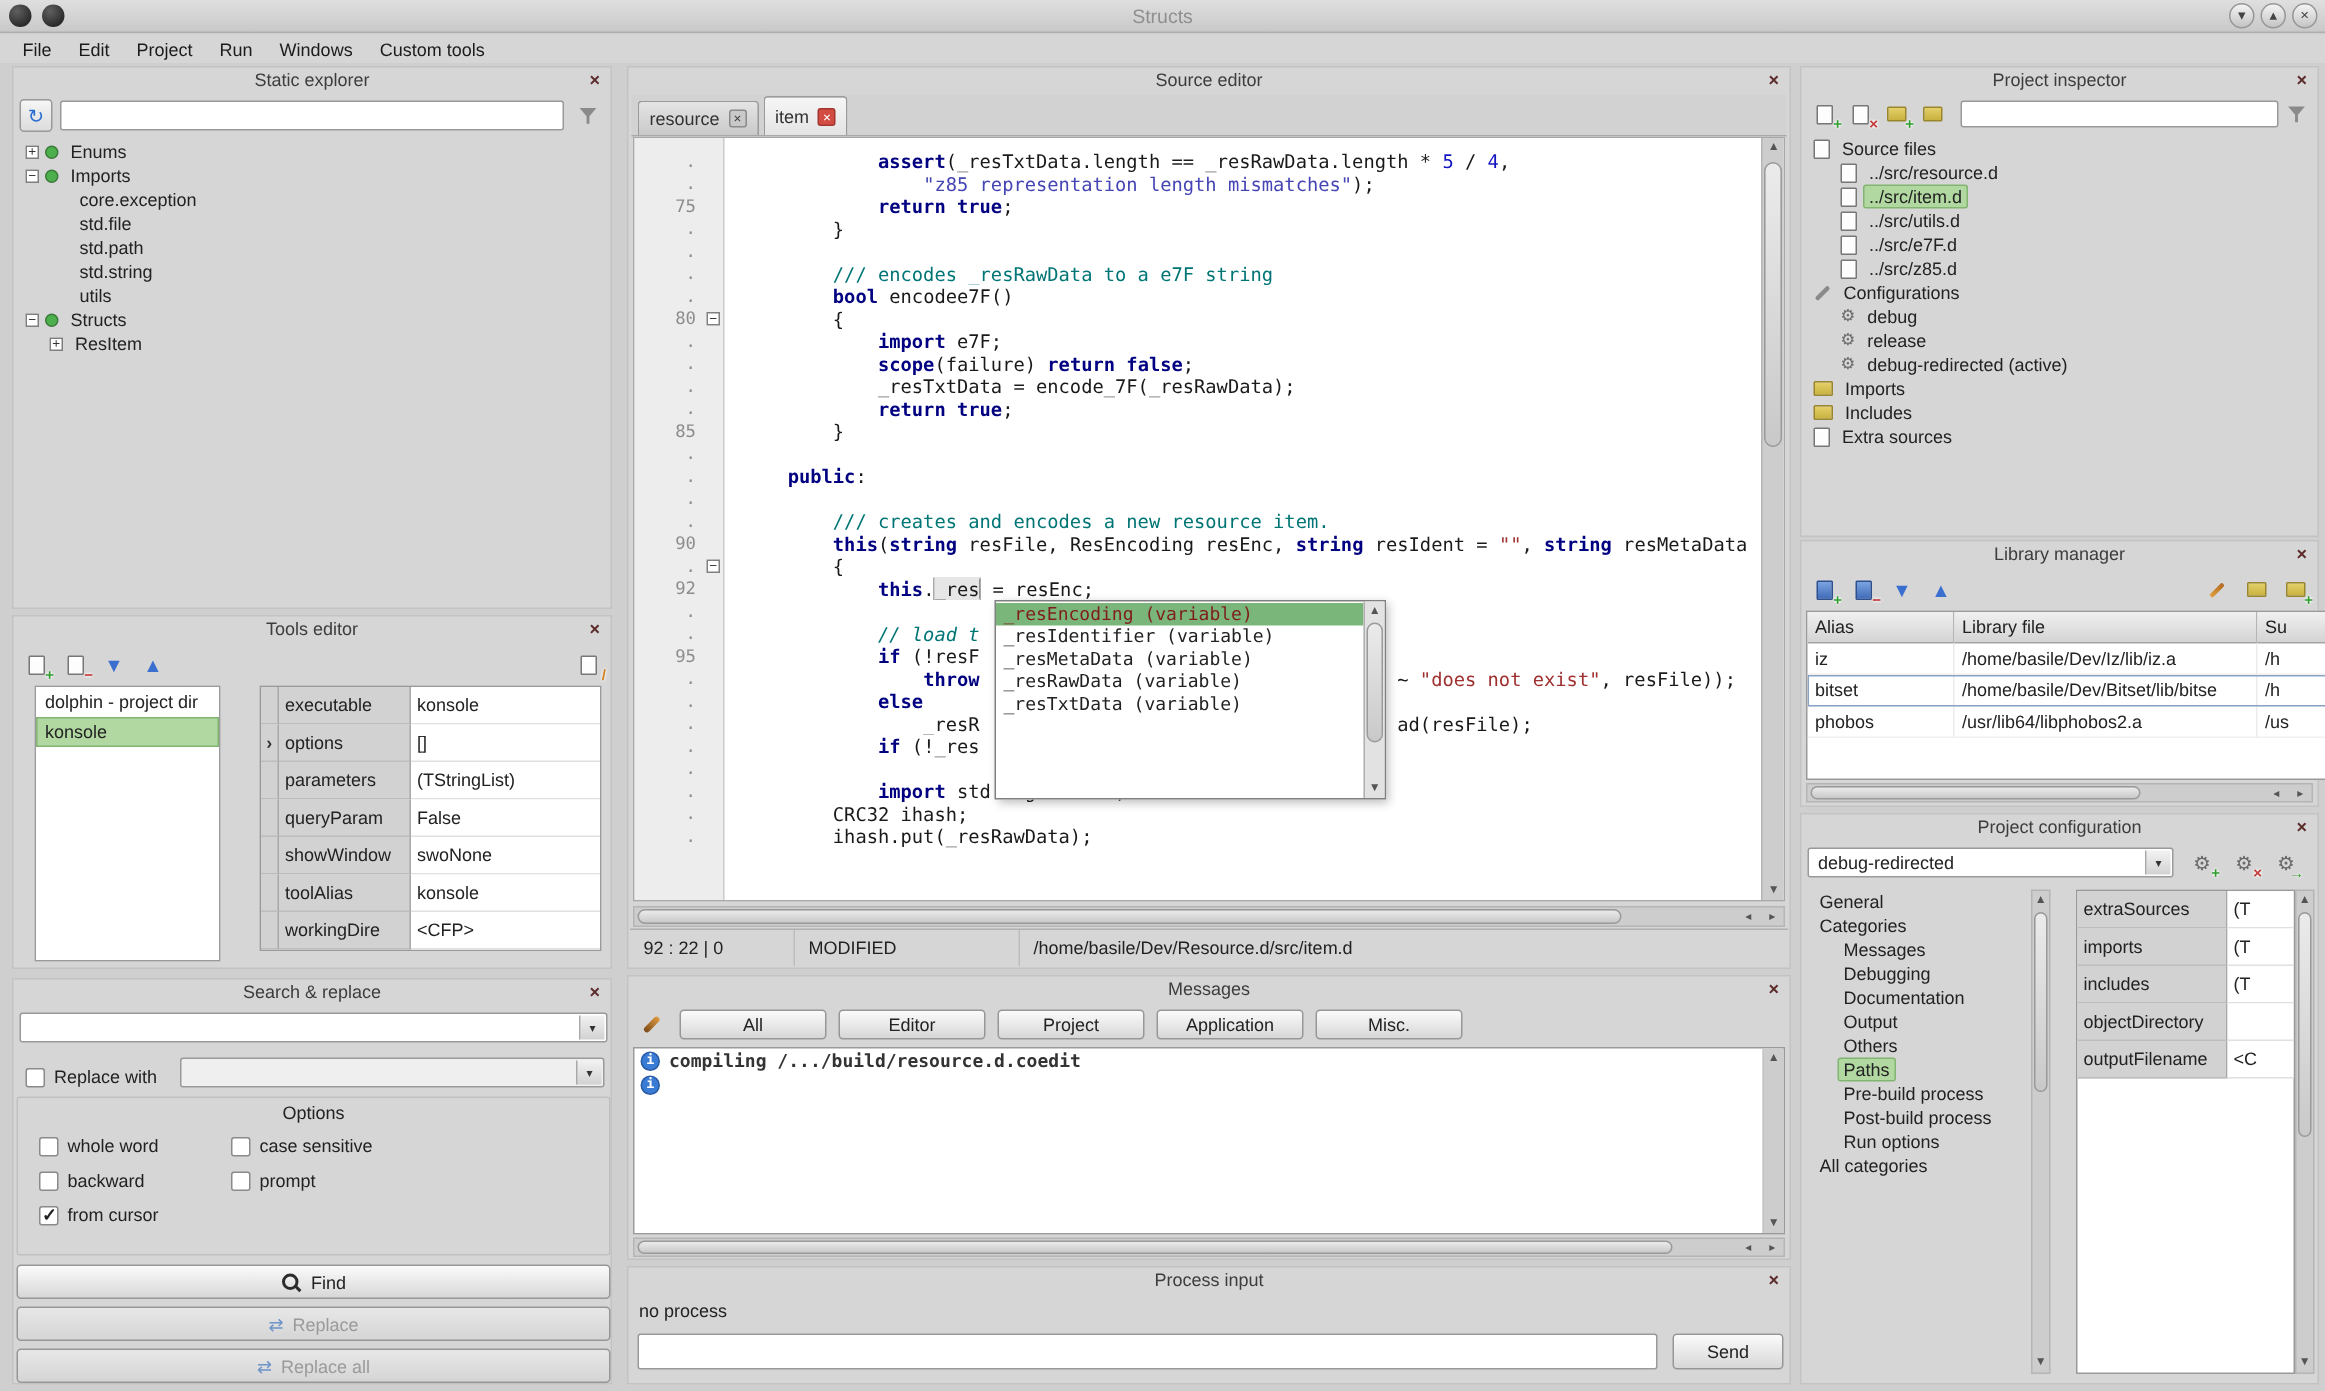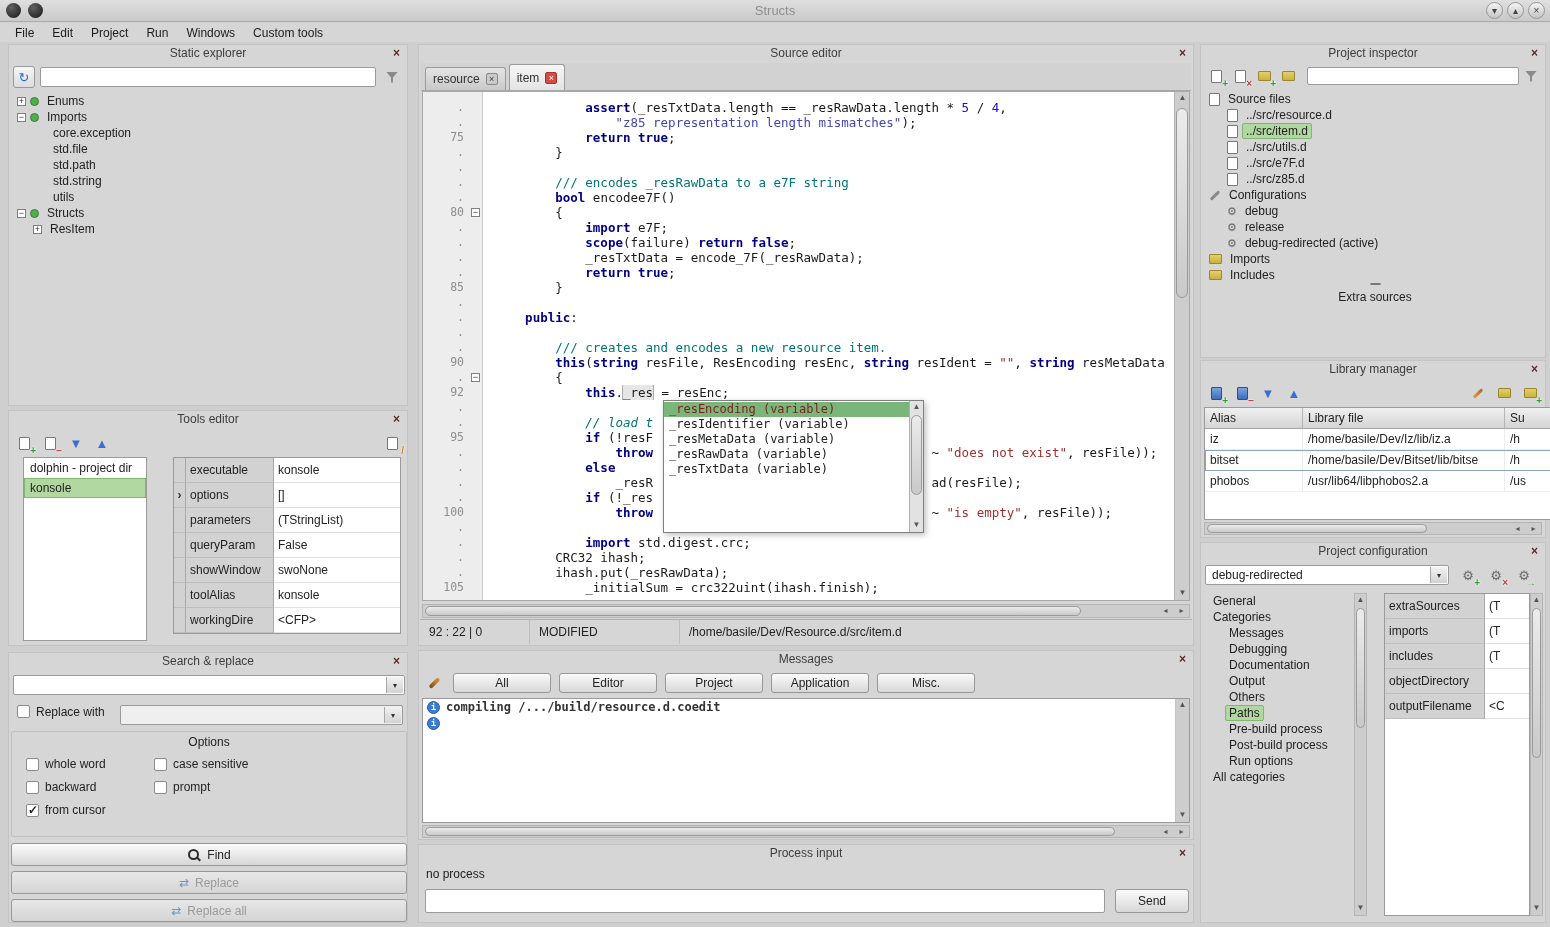--- a/index.html
+++ b/index.html
@@ -277,21 +277,21 @@
 
   <div class="panel" id="p-search" style="left:8px;top:652px;width:400px;height:271px">
     <div class="phead">
       <span class="ptitle">Search &amp; replace</span>
       <span class="pclose">×</span>
     </div>
     <div class="combo" style="position:absolute;left:4px;top:22px;width:392px">
       <span></span>
       <span class="arrow">▾</span>
     </div>
-    <div style="position:absolute;left:8px;top:52px;right:4px;height:20px;display:flex;align-items:flex-start;gap:6px">
+    <div style="position:absolute;left:8px;top:52px;right:4px;height:20px;display:flex;align-items:flex-end;gap:6px">
       <span class="cb"></span>
       <span>Replace with</span>
       <div class="combo dis" style="position:absolute;left:103px;right:0;top:0">
         <span></span>
         <span class="arrow">▾</span>
       </div>
     </div>
     <div class="grp" style="position:absolute;left:2px;top:78px;width:396px;height:106px">
       <div style="text-align:center;padding-top:3px">Options</div>
       <div id="sr-options-grid" style="display:grid;grid-template-columns:128px 1fr;row-gap:9px;padding:8px 14px 0">
@@ -482,48 +482,38 @@
             <span class="gut">.</span>
             <span class="fold"></span>
             <span class="ct"><span class="tk-pl">                _resR                                     ad(resFile);</span></span>
           </div>
           <div class="cl">
             <span class="gut">.</span>
             <span class="fold"></span>
             <span class="ct"><span class="tk-pl">            </span><span class="tk-kw">if</span><span class="tk-pl"> (!_res</span></span>
           </div>
           <div class="cl">
-            <span class="gut">100</span>
-            <span class="fold"></span>
-            <span class="ct"><span class="tk-pl">                </span><span class="tk-kw">throw</span><span class="tk-pl">                                     ~ </span><span class="tk-str">"is empty"</span><span class="tk-pl">, resFile));</span></span>
-          </div>
-          <div class="cl">
             <span class="gut">.</span>
             <span class="fold"></span>
             <span class="ct"></span>
           </div>
           <div class="cl">
             <span class="gut">.</span>
             <span class="fold"></span>
             <span class="ct"><span class="tk-pl">            </span><span class="tk-kw">import</span><span class="tk-pl"> std.digest.crc;</span></span>
           </div>
           <div class="cl">
             <span class="gut">.</span>
             <span class="fold"></span>
             <span class="ct"><span class="tk-pl">        CRC32 ihash;</span></span>
           </div>
           <div class="cl">
             <span class="gut">.</span>
             <span class="fold"></span>
             <span class="ct"><span class="tk-pl">        ihash.put(_resRawData);</span></span>
-          </div>
-          <div class="cl">
-            <span class="gut">105</span>
-            <span class="fold"></span>
-            <span class="ct"><span class="tk-pl">            _initialSum = crc322uint(ihash.finish);</span></span>
           </div>
         </div>
       <div class="sb" style="right:0;top:0;bottom:0;width:15px;border:none;border-left:1px solid #b5b5b5">
         <span class="sb-btn" style="top:0">▲</span>
         <div class="sb-thumb" style="left:1px;right:1px;top:16px;height:190px"></div>
         <span class="sb-btn" style="bottom:0">▼</span>
       </div>
     </div>
     <div class="sb" style="left:3px;top:559px;width:768px;height:14px">
       <div class="sb-thumb" style="top:1px;bottom:1px;left:2px;width:656px"></div>
@@ -685,21 +675,21 @@
           <span class="tree-label">debug-redirected (active)</span>
         </div>
         <div class="tree-row" style="padding-left: 4px;">
           <span class="ic-folder"></span>
           <span class="tree-label">Imports</span>
         </div>
         <div class="tree-row" style="padding-left: 4px;">
           <span class="ic-folder"></span>
           <span class="tree-label">Includes</span>
         </div>
-        <div class="tree-row" style="padding-left: 4px; flex-direction: column;">
+        <div class="tree-row" style="padding-left: 4px;">
           <span class="ic-doc"></span>
           <span class="tree-label">Extra sources</span>
         </div>
       </div>
   </div>
 
   <div class="panel" id="p-lib" style="left:1200px;top:360px;width:346px;height:178px">
     <div class="phead">
       <span class="ptitle">Library manager</span>
       <span class="pclose">×</span>

